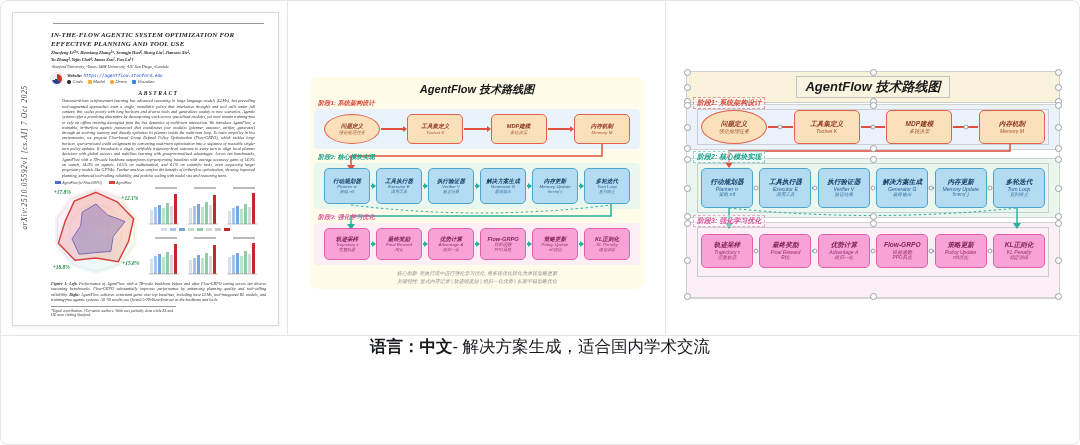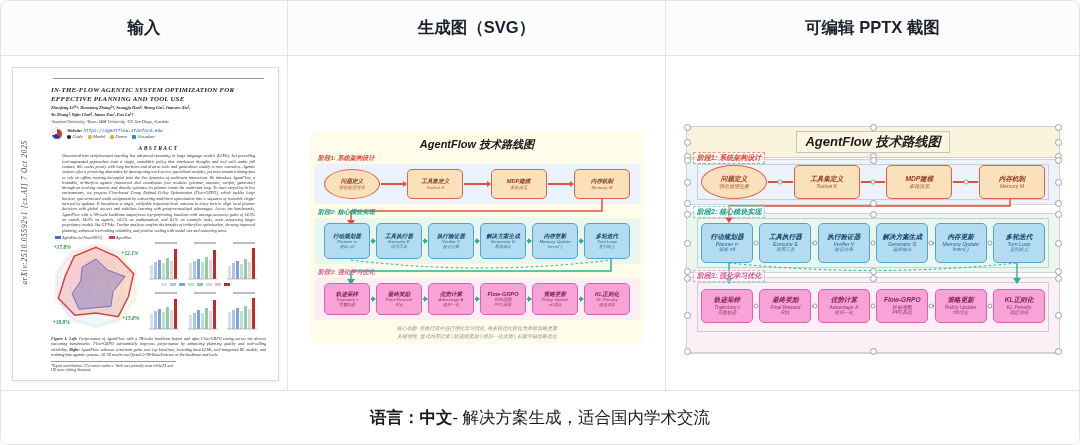--- a/index.html
+++ b/index.html
@@ -4,21 +4,21 @@
 <style>
   html,body{margin:0;padding:0;background:#fff;font-family:"Liberation Sans","DejaVu Sans",sans-serif;}
   .page{position:relative;width:1078px;height:443px;margin:0;border:1px solid #e4e4e7;border-radius:8px;overflow:hidden;background:#fff;}
   
   .header-row{display:grid;grid-template-columns:287px 378px 413px;height:54px;background:#fcfcfc;border-bottom:1px solid #e4e4e7;}
   .hcell{display:flex;align-items:center;justify-content:center;font-size:16.5px;font-weight:700;color:#18202c;}
   .hcell.b{border-right:1px solid #e4e4e7;}
   .body-row{display:grid;grid-template-columns:287px 378px 413px;height:334px;font-style:italic;}
   .bcell{position:relative;overflow:hidden;background:#fff;}
   .bcell.b{border-right:1px solid #e4e4e7;}
-  .footer-row{height:53px;border-top:1px solid #e4e4e7;display:flex;align-items:center;justify-content:center;font-size:16.5px;color:#15181d;background:#fff;}
+  .footer-row{height:53px;border-top:1px solid #e4e4e7;display:flex;justify-content:center;font-size:16.5px;color:#15181d;background:#fff;}
   .fb{font-weight:700;}
   
   .paper{position:absolute;left:11px;top:11px;width:265px;height:312px;background:#fff;border:1px solid #d9d9d9;box-shadow:0 1px 4px rgba(0,0,0,.07);font-family:"Liberation Serif","DejaVu Serif",serif;color:#222;}
   .arxiv{position:absolute;left:8px;top:72px;writing-mode:vertical-rl;transform:rotate(180deg);font-size:7.2px;letter-spacing:.8px;color:#3a3a3a;}
   .pcontent{position:absolute;left:38px;top:6px;right:12px;bottom:4px;}
   .prule{height:1px;background:#999;margin:4px 2px 6px 2px;}
   .ptitle{font-size:6.9px;font-weight:700;letter-spacing:.2px;line-height:1.35;}
   .pauthors{font-size:4.3px;font-weight:700;margin-top:1.5px;line-height:1.3;}
   .paffil{font-size:4.1px;color:#333;margin-top:1px;}
   .plinkrow{display:flex;align-items:flex-start;gap:4px;margin-top:4px;}
@@ -102,25 +102,20 @@
   .hd{position:absolute;width:5px;height:5px;background:#fff;border:1px solid #9aa0a6;border-radius:50%;z-index:6;}
   .hd0{left:-3px;top:-3px;} .hd1{left:calc(50% - 3px);top:-3px;} .hd2{right:-3px;top:-3px;}
   .hd3{left:-3px;top:calc(50% - 3px);} .hd4{right:-3px;top:calc(50% - 3px);}
   .hd5{left:-3px;bottom:-3px;} .hd6{left:calc(50% - 3px);bottom:-3px;} .hd7{right:-3px;bottom:-3px;}
 </style>
 </head>
 <body>
 
 <div class="page">
 
-  <div class="header-row">
-    <div class="hcell b">输入</div>
-    <div class="hcell b">生成图（SVG）</div>
-    <div class="hcell">可编辑 PPTX 截图</div>
-  </div>
 
   <div class="body-row">
 
     <div class="bcell b">
       <div class="paper">
         <div class="arxiv">arXiv:2510.05592v1  [cs.AI]  7 Oct 2025</div>
         <div class="pcontent">
           <div class="prule"></div>
           <div class="ptitle">IN-THE-FLOW AGENTIC SYSTEM OPTIMIZATION FOR EFFECTIVE PLANNING AND TOOL USE</div>
           <div class="pauthors">Zhuofeng Li¹²*, Haoxiang Zhang³*, Seungju Han⁴, Sheng Liu¹, Jianwen Xie⁵,</div>

